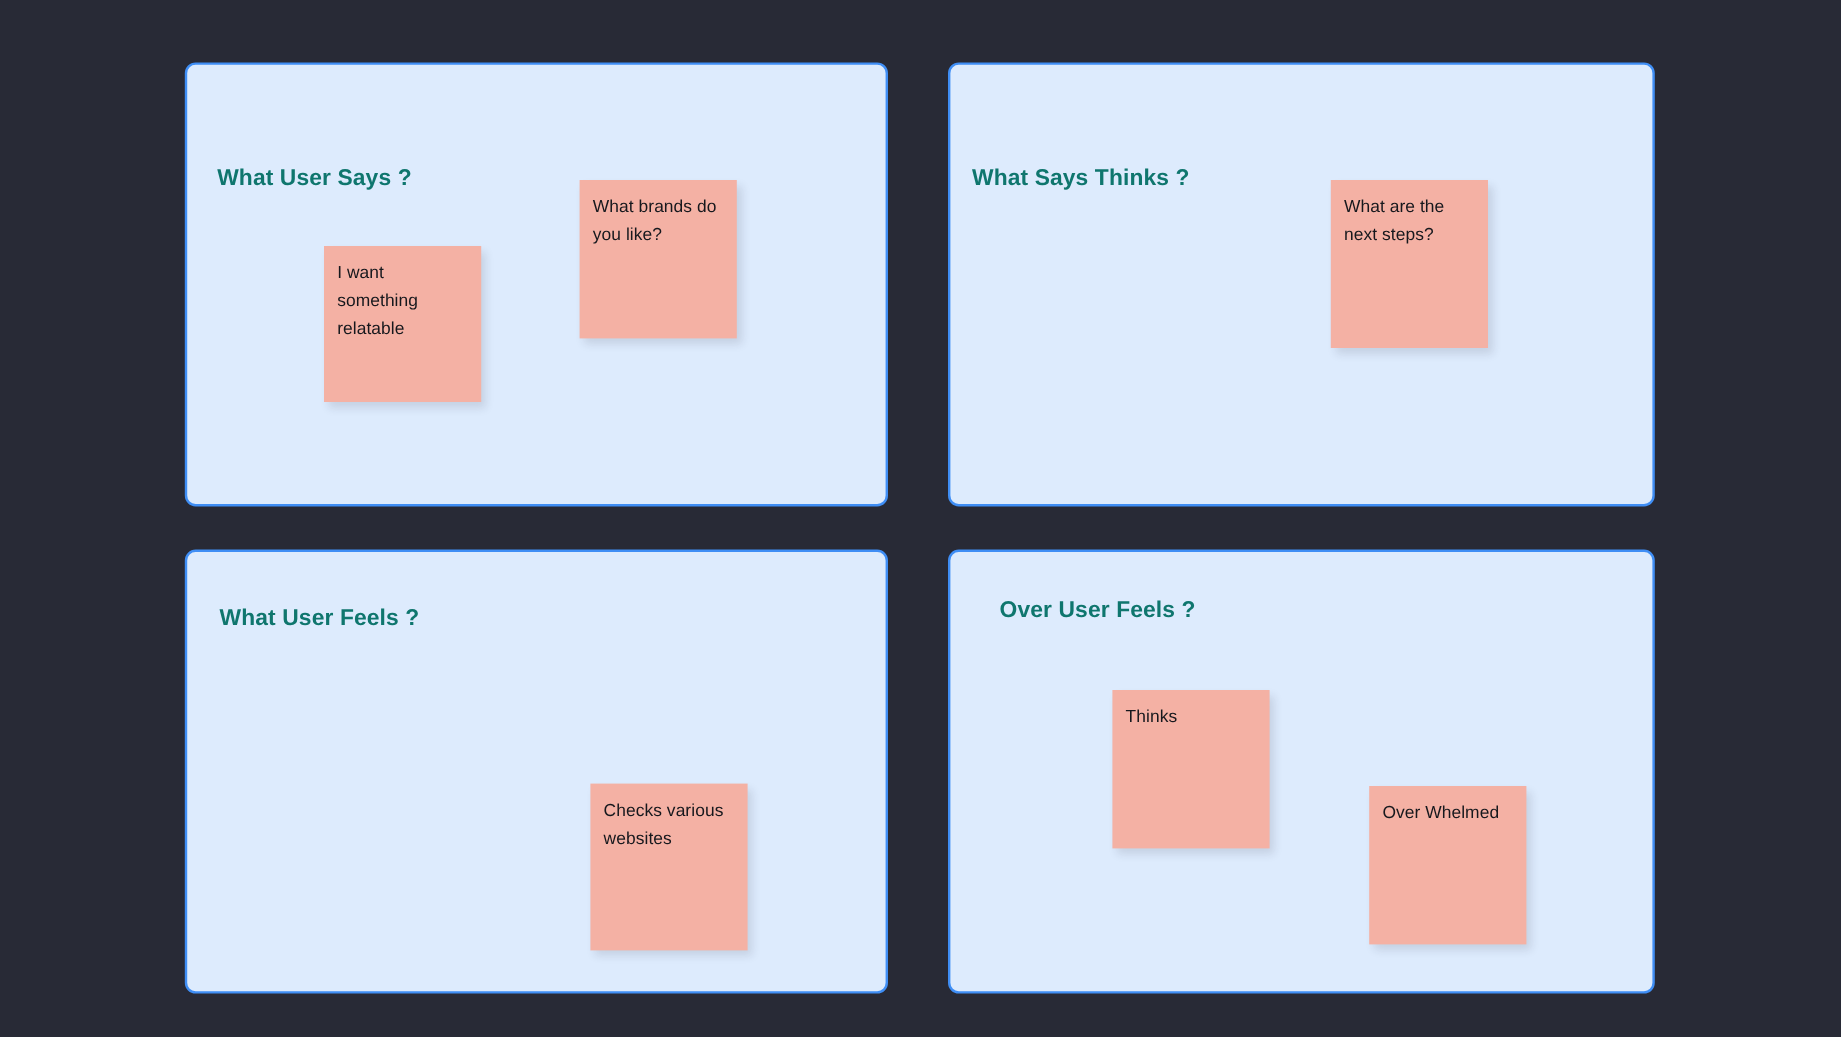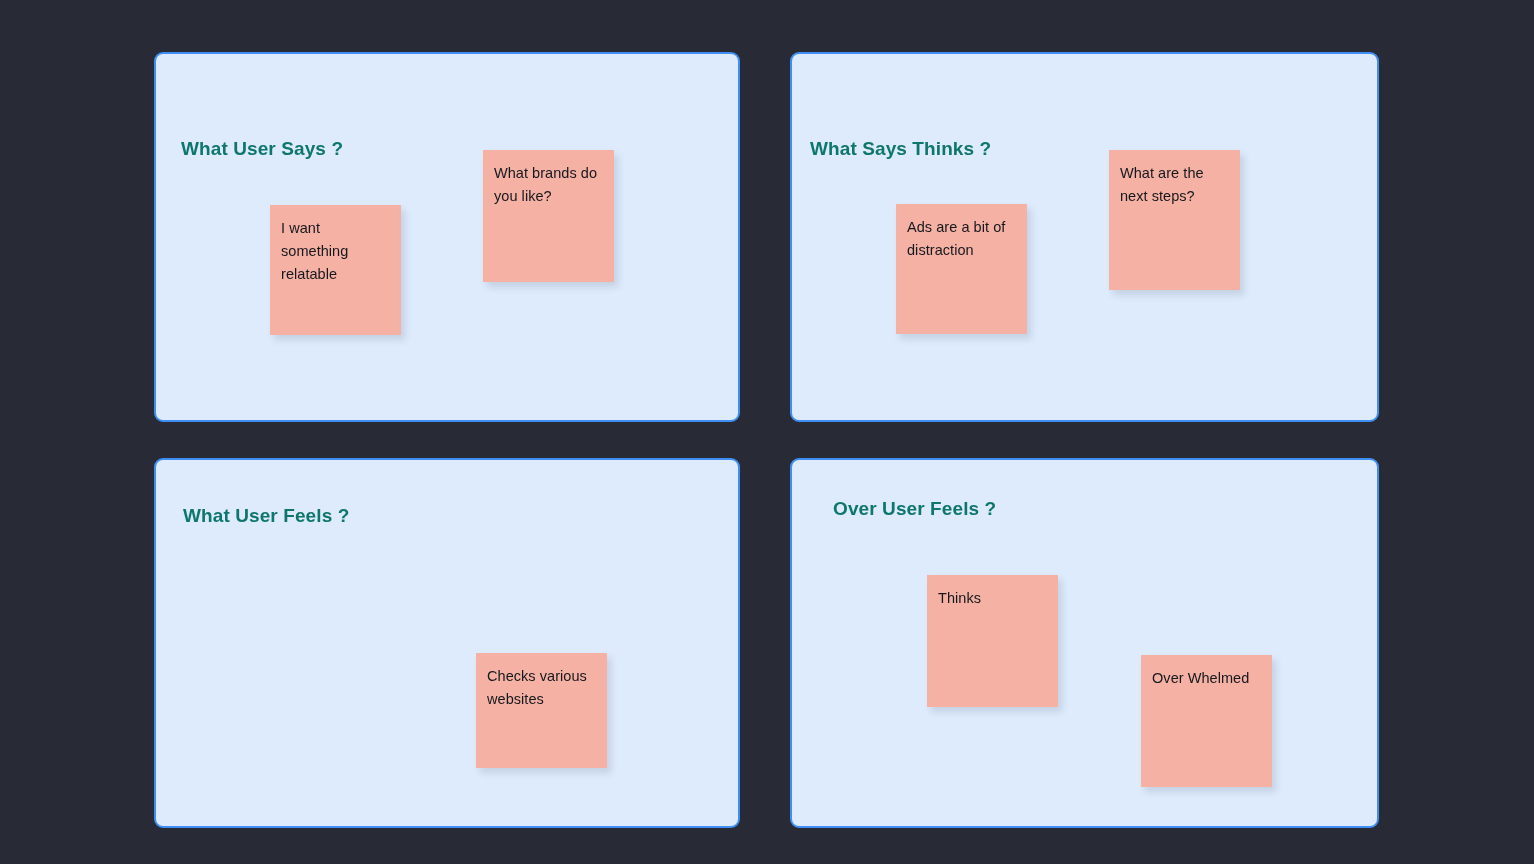--- a/index.html
+++ b/index.html
@@ -73,36 +73,32 @@
 
     <div class="sticky-note" style="left:327px; top:96px; width:131px; height:132px;">
       <div class="sticky-note-text">What brands do
 you like?</div>
     </div>
   </div>
 
   <div class="quadrant" style="left:790px; top:52px; width:589px; height:370px;">
     <div class="quadrant-title" style="left:18px; top:84px;">What Says Thinks ?</div>
 
-    <div class="sticky-note" style="left:104px; top:150px; width:131px; height:130px;">
-      <div class="sticky-note-text">Ads are a bit of
-distraction</div>
-    </div>
 
     <div class="sticky-note" style="left:317px; top:96px; width:131px; height:140px;">
       <div class="sticky-note-text">What are the
 next steps?</div>
     </div>
   </div>
 
   <div class="quadrant" style="left:154px; top:458px; width:586px; height:370px;">
     <div class="quadrant-title" style="left:27px; top:45px;">What User Feels ?</div>
 
 
-    <div class="sticky-note" style="left:320px; top:193px; width:131px; height:115px;">
+    <div class="sticky-note" style="left:336px; top:193px; width:131px; height:139px;">
       <div class="sticky-note-text">Checks various
 websites</div>
     </div>
   </div>
 
   <div class="quadrant" style="left:790px; top:458px; width:589px; height:370px;">
     <div class="quadrant-title" style="left:41px; top:38px;">Over User Feels ?</div>
 
     <div class="sticky-note" style="left:135px; top:115px; width:131px; height:132px;">
       <div class="sticky-note-text">Thinks</div>

